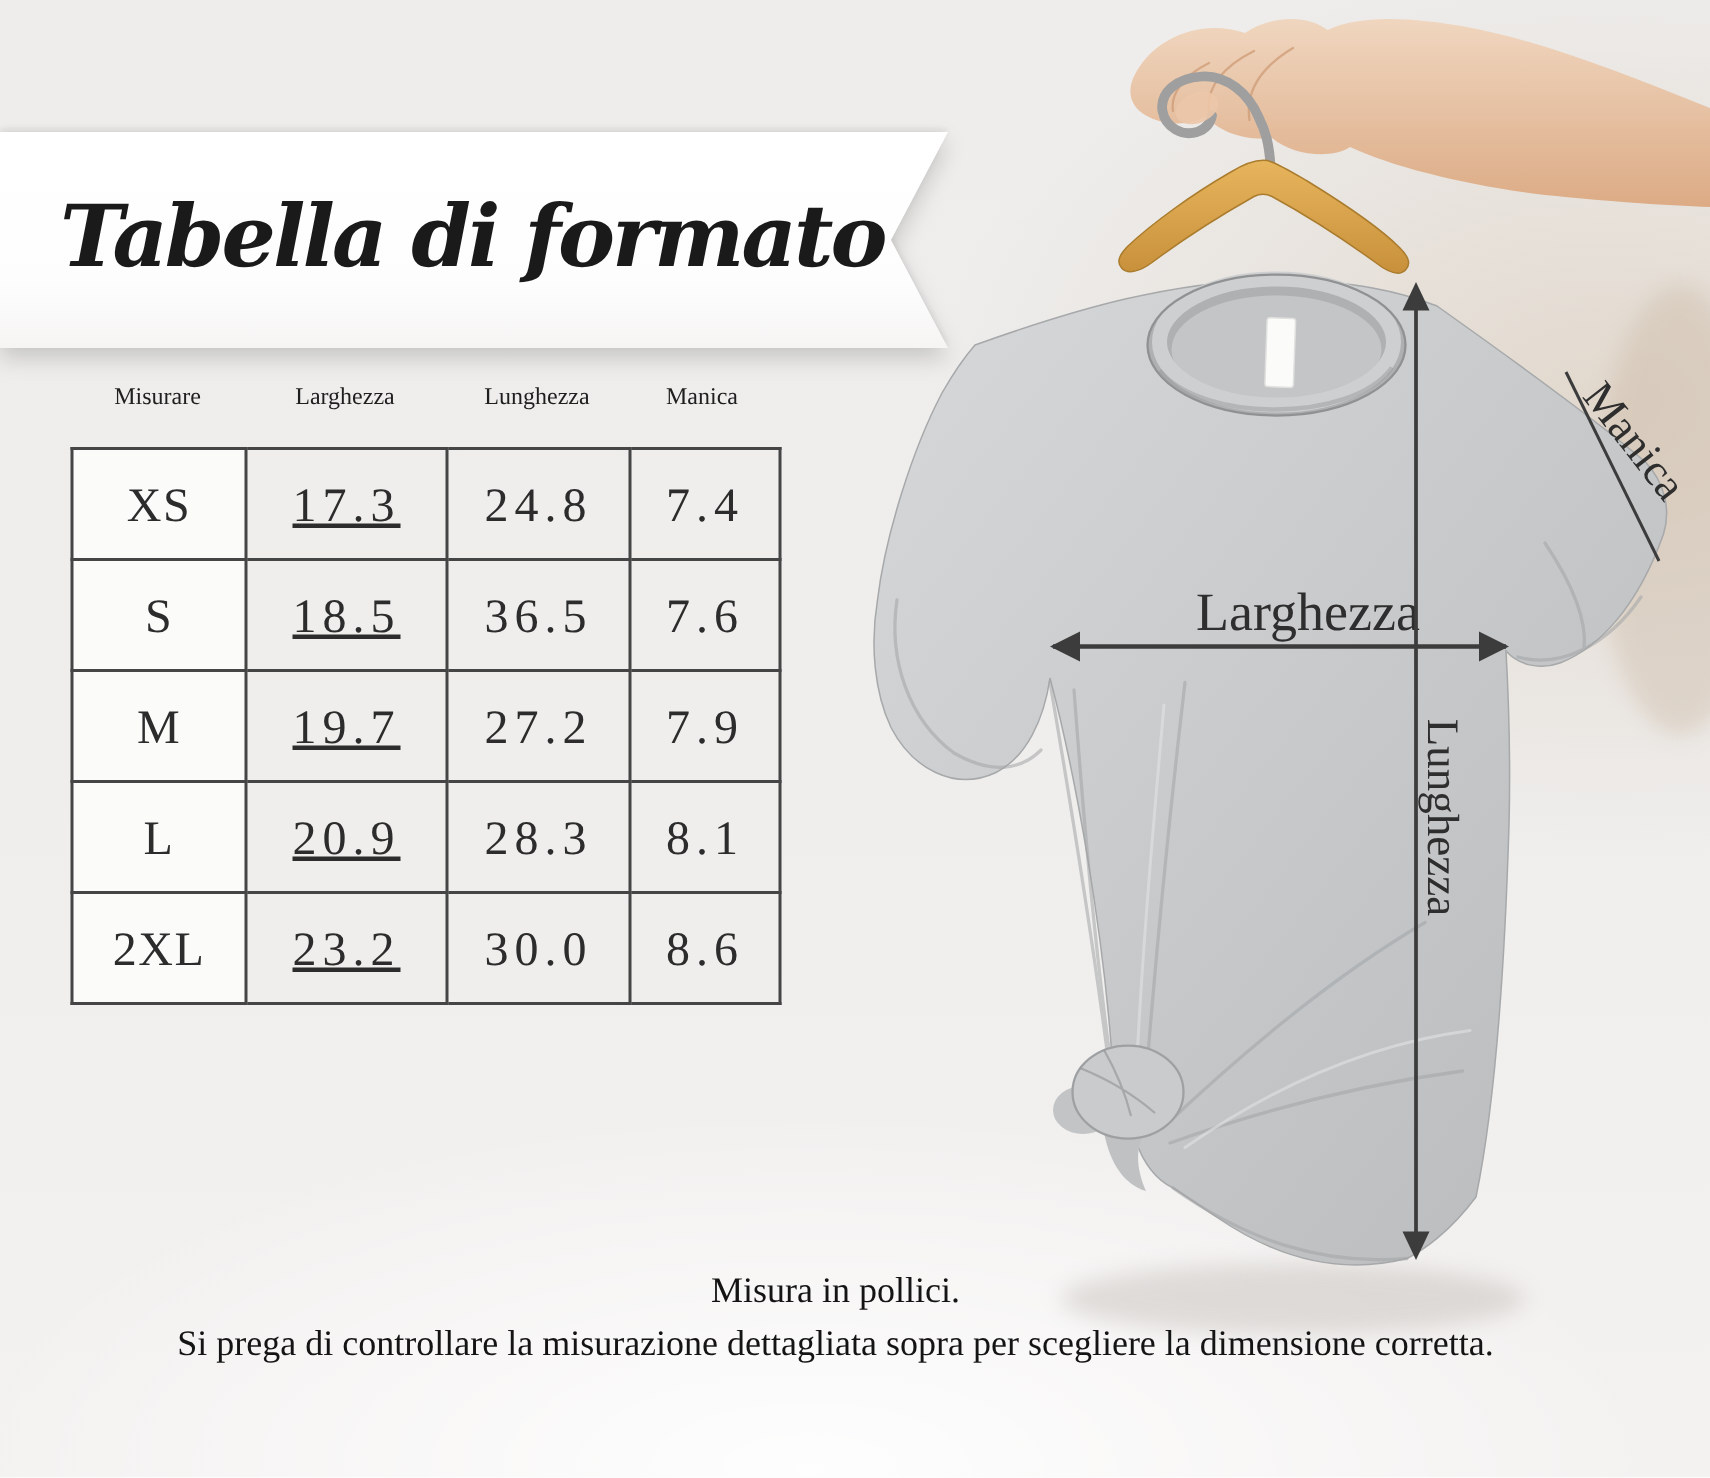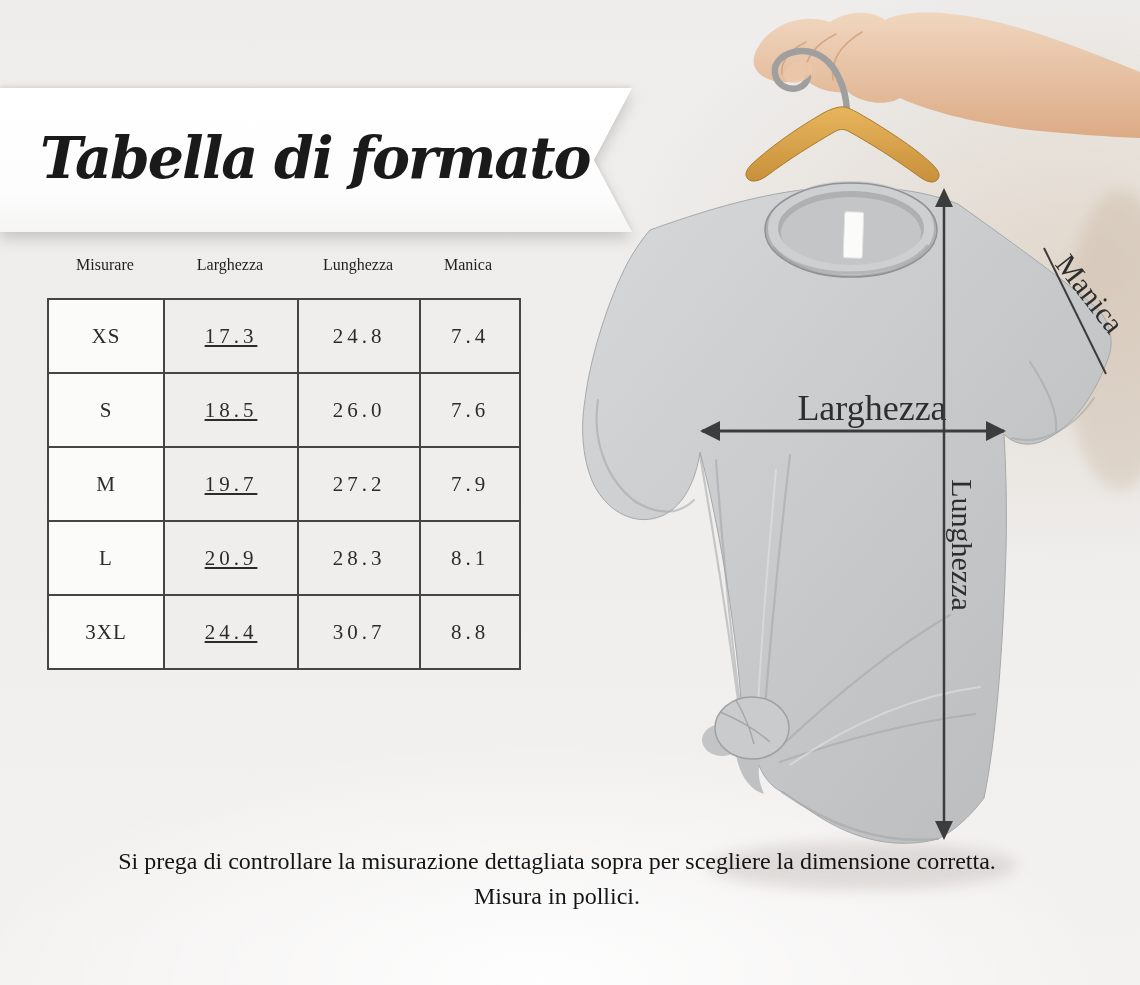--- a/index.html
+++ b/index.html
@@ -35,21 +35,21 @@
     position:absolute;left:47px;top:256px;width:470px;z-index:2;
     display:grid;grid-template-columns:116px 134px 122px 98px;
     font-size:16px;color:#1f1f1f;text-align:center;
   }
   .size-table{
     position:absolute;left:47px;top:298px;z-index:2;
     border-collapse:collapse;table-layout:fixed;
   }
   .size-table td{
     border:2px solid #454545;height:70px;text-align:center;vertical-align:middle;
-    font-size:21px;color:#2c2c2c;
+    font-size:32px;color:#2c2c2c;
   }
   .size-table td.c-size{width:112px;background:#fbfbfa;letter-spacing:1px;}
   .size-table td.c-val{background:#efeeec;letter-spacing:4px;}
   .size-table td.w-larg{width:130px;text-decoration:underline;}
   .size-table td.w-lung{width:118px;border-radius:12px;}
   .size-table td.w-man{width:96px;margin-left:24px;}
   
   .footer{
     position:absolute;left:0;top:844px;width:1114px;z-index:2;
     text-align:center;font-size:24px;line-height:35px;color:#141414;
@@ -180,42 +180,42 @@
     <tbody>
       <tr>
         <td class="c-size">XS</td>
         <td class="c-val w-larg">17.3</td>
         <td class="c-val w-lung">24.8</td>
         <td class="c-val w-man">7.4</td>
       </tr>
       <tr>
         <td class="c-size">S</td>
         <td class="c-val w-larg">18.5</td>
-        <td class="c-val w-lung">26.0</td>
+        <td class="c-val w-lung">36.5</td>
         <td class="c-val w-man">7.6</td>
       </tr>
       <tr>
         <td class="c-size">M</td>
         <td class="c-val w-larg">19.7</td>
         <td class="c-val w-lung">27.2</td>
         <td class="c-val w-man">7.9</td>
       </tr>
       <tr>
         <td class="c-size">L</td>
         <td class="c-val w-larg">20.9</td>
         <td class="c-val w-lung">28.3</td>
         <td class="c-val w-man">8.1</td>
       </tr>
       <tr>
-        <td class="c-size">3XL</td>
-        <td class="c-val w-larg">24.4</td>
-        <td class="c-val w-lung">30.7</td>
-        <td class="c-val w-man">8.8</td>
+        <td class="c-size">2XL</td>
+        <td class="c-val w-larg">23.2</td>
+        <td class="c-val w-lung">30.0</td>
+        <td class="c-val w-man">8.6</td>
       </tr>
     </tbody>
   </table>
 
   <div class="footer">
+    <div>Misura in pollici.</div>
     <div>Si prega di controllare la misurazione dettagliata sopra per scegliere la dimensione corretta.</div>
-    <div>Misura in pollici.</div>
   </div>
 
 </div>
 
 </body></html>

